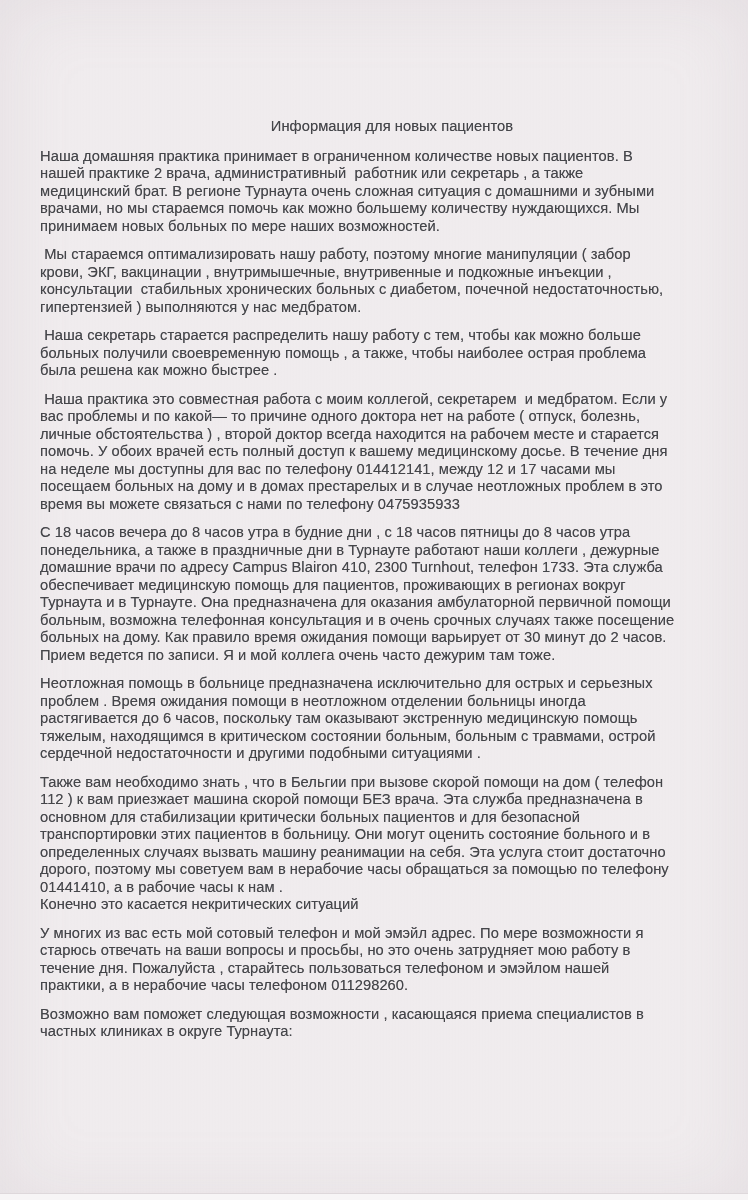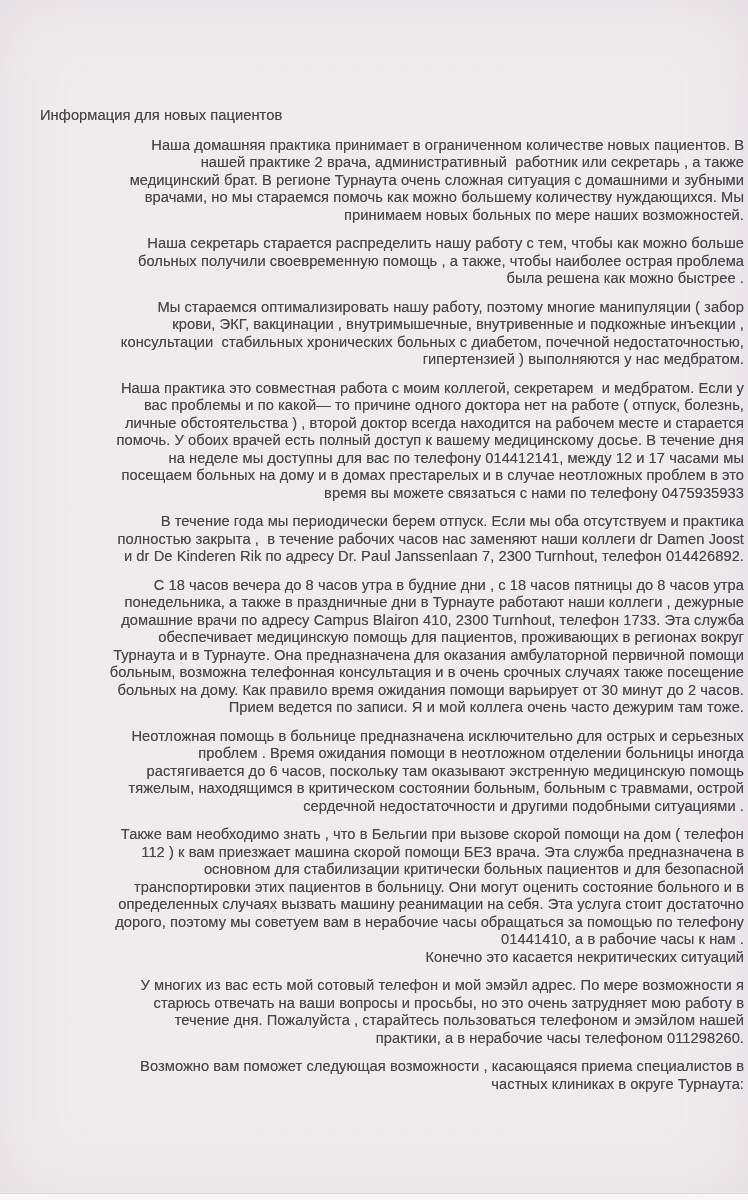--- a/index.html
+++ b/index.html
@@ -29,29 +29,29 @@
     left: 40px;
     top: 101px;
     right: 4px;
     color: var(--ink, #45464a);
     font-size: 14.7px;
     line-height: 17.5px;
     letter-spacing: 0.05px;
     text-shadow: 0 0 0.5px rgba(70,70,78,0.55);
   }
   .doc-title {
-    margin: 6px 0 12px 0;
+    margin: 17px 0 12px 0;
     font-size: 14.7px;
     font-weight: 400;
     white-space: pre;
+    text-align: center;
   }
   .para {
-    margin: 0 0 11px 12px;
+    margin: 0 0 11px 0;
     white-space: pre;
-    text-align: right;
   }
   .scan-bottom-edge {
     position: absolute;
     left: 0;
     right: 0;
     bottom: 0;
     height: 6px;
     background: #f7f5f6;
     border-top: 1px solid #ded8db;
   }
@@ -61,37 +61,34 @@
 
 <div class="scan-paper"></div>
 
 <div class="doc-text">
   <h1 class="doc-title">Информация для новых пациентов</h1>
   <p class="para">Наша домашняя практика принимает в ограниченном количестве новых пациентов. В
 нашей практике 2 врача, административный  работник или секретарь , а также
 медицинский брат. В регионе Турнаута очень сложная ситуация с домашними и зубными
 врачами, но мы стараемся помочь как можно большему количеству нуждающихся. Мы
 принимаем новых больных по мере наших возможностей.</p>
-  <p class="para"> Наша секретарь старается распределить нашу работу с тем, чтобы как можно больше
-больных получили своевременную помощь , а также, чтобы наиболее острая проблема
-была решена как можно быстрее .</p>
   <p class="para"> Мы стараемся оптимализировать нашу работу, поэтому многие манипуляции ( забор
 крови, ЭКГ, вакцинации , внутримышечные, внутривенные и подкожные инъекции ,
 консультации  стабильных хронических больных с диабетом, почечной недостаточностью,
 гипертензией ) выполняются у нас медбратом.</p>
+  <p class="para"> Наша секретарь старается распределить нашу работу с тем, чтобы как можно больше
+больных получили своевременную помощь , а также, чтобы наиболее острая проблема
+была решена как можно быстрее .</p>
   <p class="para"> Наша практика это совместная работа с моим коллегой, секретарем  и медбратом. Если у
 вас проблемы и по какой— то причине одного доктора нет на работе ( отпуск, болезнь,
 личные обстоятельства ) , второй доктор всегда находится на рабочем месте и старается
 помочь. У обоих врачей есть полный доступ к вашему медицинскому досье. В течение дня
 на неделе мы доступны для вас по телефону 014412141, между 12 и 17 часами мы
 посещаем больных на дому и в домах престарелых и в случае неотложных проблем в это
 время вы можете связаться с нами по телефону 0475935933</p>
-  <p class="para">В течение года мы периодически берем отпуск. Если мы оба отсутствуем и практика
-полностью закрыта ,  в течение рабочих часов нас заменяют наши коллеги dr Damen Joost
-и dr De Kinderen Rik по адресу Dr. Paul Janssenlaan 7, 2300 Turnhout, телефон 014426892.</p>
   <p class="para">С 18 часов вечера до 8 часов утра в будние дни , с 18 часов пятницы до 8 часов утра
 понедельника, а также в праздничные дни в Турнауте работают наши коллеги , дежурные
 домашние врачи по адресу Campus Blairon 410, 2300 Turnhout, телефон 1733. Эта служба
 обеспечивает медицинскую помощь для пациентов, проживающих в регионах вокруг
 Турнаута и в Турнауте. Она предназначена для оказания амбулаторной первичной помощи
 больным, возможна телефонная консультация и в очень срочных случаях также посещение
 больных на дому. Как правило время ожидания помощи варьирует от 30 минут до 2 часов.
 Прием ведется по записи. Я и мой коллега очень часто дежурим там тоже.</p>
   <p class="para">Неотложная помощь в больнице предназначена исключительно для острых и серьезных
 проблем . Время ожидания помощи в неотложном отделении больницы иногда

